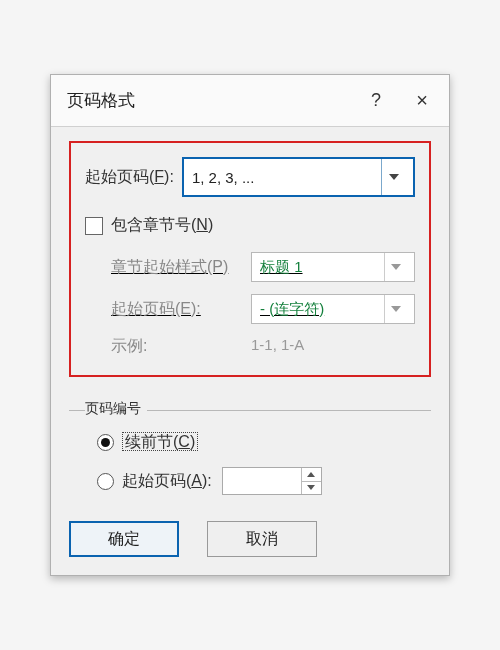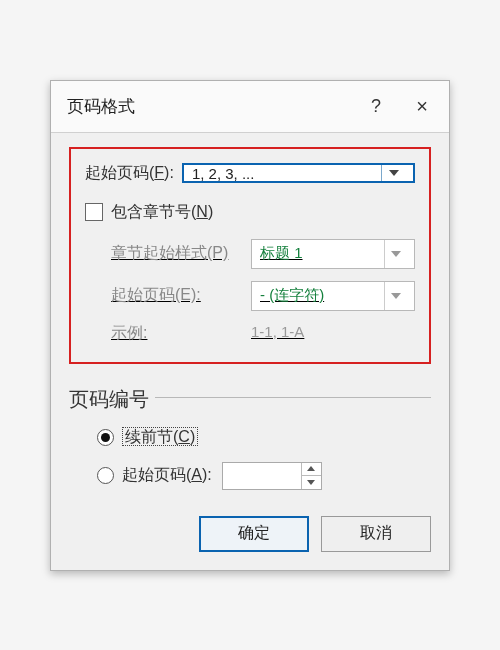--- a/index.html
+++ b/index.html
@@ -55,21 +55,21 @@
       margin-bottom: 14px;
     }
     .label {
       font-size: 16px;
       color: #333;
       white-space: nowrap;
     }
     .under { text-decoration: underline; }
     .dropdown {
       flex: 1;
-      height: 20px;
+      height: 40px;
       background: #fff;
       border: 1px solid #888;
       display: flex;
       align-items: center;
       padding: 0 8px;
       margin-left: 8px;
       position: relative;
     }
     .dropdown.blue { border: 2px solid #0a63b0; }
     .dd-text {
@@ -132,43 +132,43 @@
       width: 22px;
       height: 100%;
       border-left: 1px solid #ccc;
       display: flex;
       align-items: center;
       justify-content: center;
     }
     .example-row {
       display: flex;
       margin-top: 8px;
-      text-decoration: underline;
     }
     .example-lab {
       width: 140px;
       font-size: 16px;
       color: #888;
     }
     .example-val {
       font-size: 15px;
       color: #999;
     }
     .fieldset {
       margin-top: 22px;
       position: relative;
     }
     .fieldset-label {
-      font-size: 20px;
+      font-size: 14px;
       color: #333;
       background: #f0f0f0;
       display: inline-block;
       padding-right: 6px;
       position: relative;
       z-index: 1;
+      margin-left: 16px;
     }
     .fieldset-line {
       position: absolute;
       top: 11px;
       left: 0;
       right: 0;
       height: 1px;
       background: #b8b8b8;
     }
     .radios {
@@ -225,22 +225,22 @@
       flex: 1;
       display: flex;
       align-items: center;
       justify-content: center;
       border-bottom: 1px solid #bbb;
     }
     .spin-btn:last-child { border-bottom: none; }
     .tri-up, .tri-down { width: 8px; height: 5px; }
     .buttons {
       display: flex;
-      justify-content: flex-end;
-      gap: 12px;
+      justify-content: flex-start;
+      gap: 28px;
       margin-top: 26px;
     }
     .btn {
       width: 110px;
       height: 36px;
       background: #efefef;
       border: 1px solid #999;
       font-size: 16px;
       color: #222;
       display: flex;

